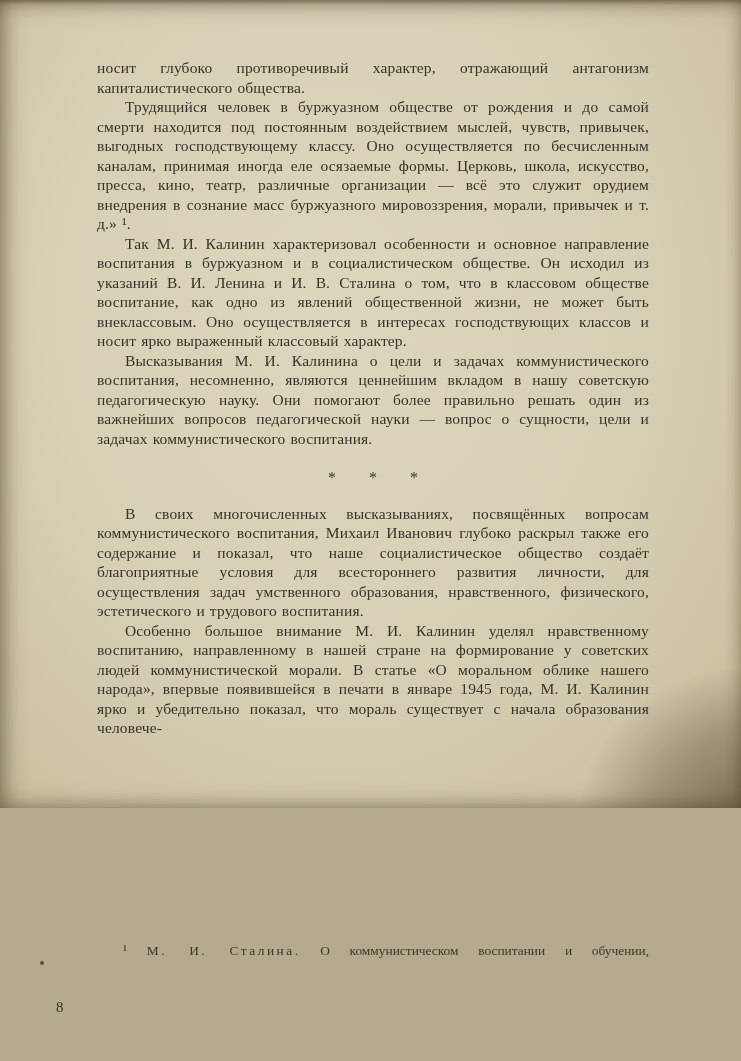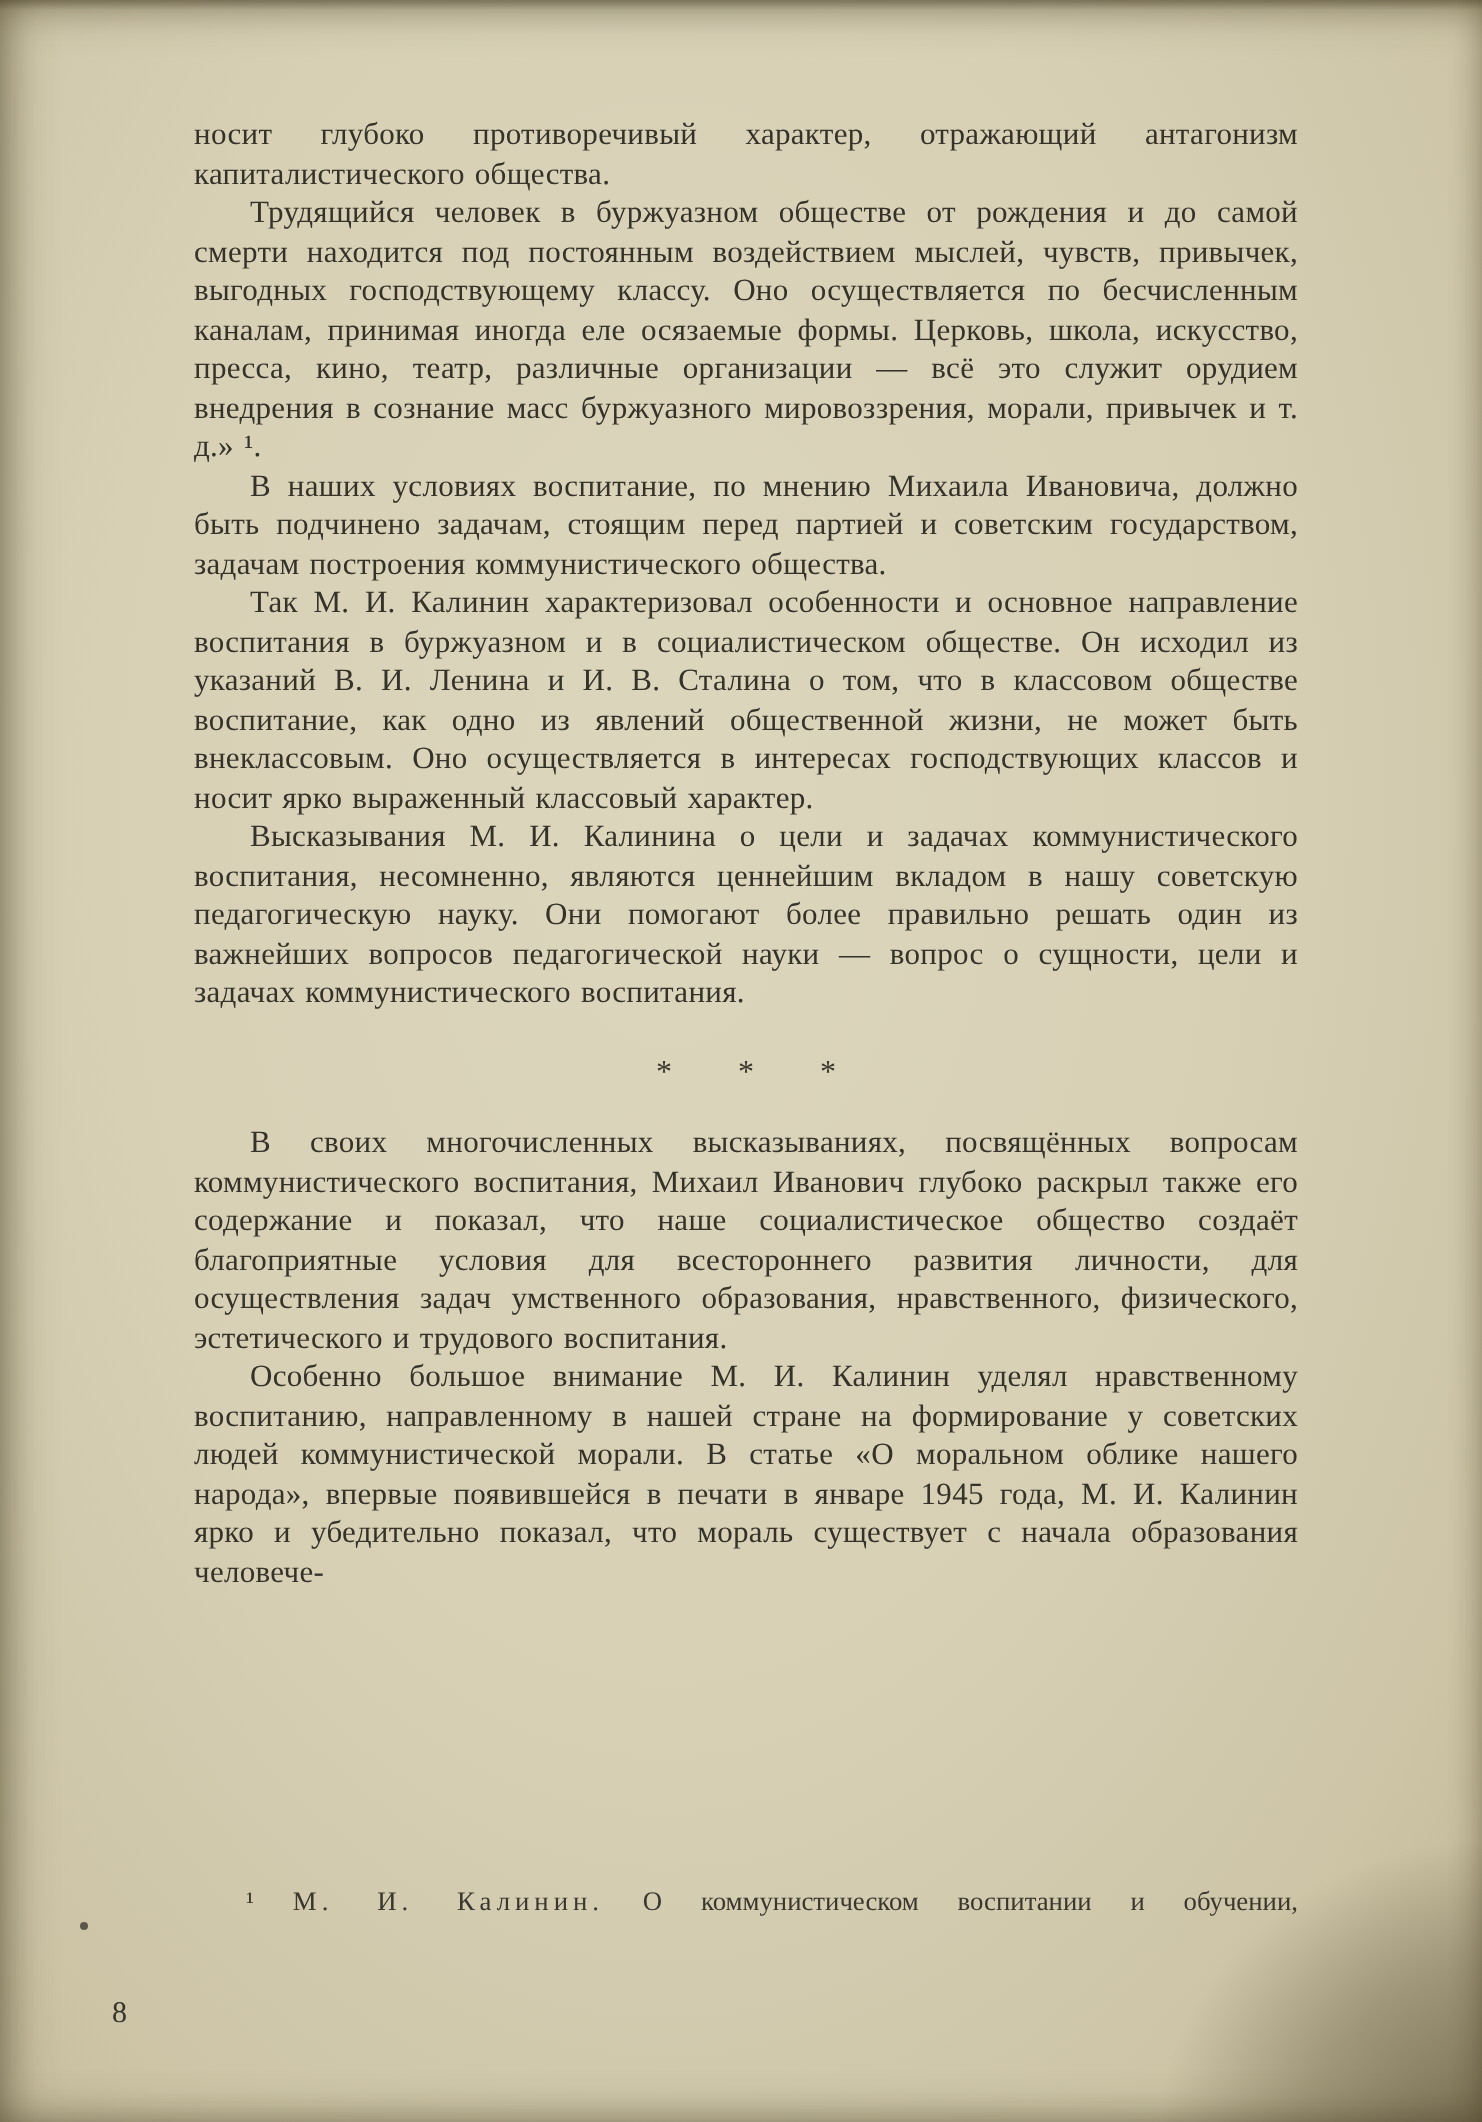--- a/index.html
+++ b/index.html
@@ -3,21 +3,21 @@
 <meta charset="utf-8">
 <style>
   html, body { margin: 0; padding: 0; }
   body {
     width: 741px; height: 1061px; overflow: hidden;
     background: #b4aa8e;
     font-family: "Liberation Serif", "DejaVu Serif", serif;
   }
   .page {
     position: relative;
-    width: 741px; height: 1061px;
+    width: 741px; height: 808px;
     background: radial-gradient(ellipse at 45% 38%,
       #dcd6bd 0%, #d7d0b5 50%, #cdc4a6 82%, #bfb594 100%);
     box-shadow:
       inset 0 12px 20px -8px rgba(72,62,36,.50),
       inset 16px 0 24px -12px rgba(72,62,36,.48),
       inset -10px 0 18px -12px rgba(72,62,36,.32),
       inset 0 -14px 22px -12px rgba(72,62,36,.42);
     color: #35322a;
   }
   .corner-shadow {
@@ -67,32 +67,31 @@
 </style>
 </head>
 <body>
 
 <div class="page">
   <div class="top-edge"></div>
 
   <div class="text-block">
     <p class="para no-indent">носит глубоко противоречивый характер, отражающий антагонизм капиталистического общества.</p>
     <p class="para">Трудящийся человек в буржуазном обществе от рождения и до самой смерти находится под постоянным воздействием мыслей, чувств, привычек, выгодных господствующему классу. Оно осуществляется по бесчисленным каналам, принимая иногда еле осязаемые формы. Церковь, школа, искусство, пресса, кино, театр, различные организации — всё это служит орудием внедрения в сознание масс буржуазного мировоззрения, морали, привычек и т. д.» ¹.</p>
-    <p class="para">В наших условиях воспитание, по мнению Михаила Ивановича, должно быть подчинено задачам, стоящим перед партией и советским государством, задачам построения коммунистического общества.</p>
     <p class="para">Так М. И. Калинин характеризовал особенности и основное направление воспитания в буржуазном и в социалистическом обществе. Он исходил из указаний В. И. Ленина и И. В. Сталина о том, что в классовом обществе воспитание, как одно из явлений общественной жизни, не может быть внеклассовым. Оно осуществляется в интересах господствующих классов и носит ярко выраженный классовый характер.</p>
     <p class="para">Высказывания М. И. Калинина о цели и задачах коммунистического воспитания, несомненно, являются ценнейшим вкладом в нашу советскую педагогическую науку. Они помогают более правильно решать один из важнейших вопросов педагогической науки — вопрос о сущности, цели и задачах коммунистического воспитания.</p>
 
     <div class="separator">* * *</div>
 
     <p class="para">В своих многочисленных высказываниях, посвящённых вопросам коммунистического воспитания, Михаил Иванович глубоко раскрыл также его содержание и показал, что наше социалистическое общество создаёт благоприятные условия для всестороннего развития личности, для осуществления задач умственного образования, нравственного, физического, эстетического и трудового воспитания.</p>
     <p class="para">Особенно большое внимание М. И. Калинин уделял нравственному воспитанию, направленному в нашей стране на формирование у советских людей коммунистической морали. В статье «О моральном облике нашего народа», впервые появившейся в печати в январе 1945 года, М. И. Калинин ярко и убедительно показал, что мораль существует с начала образования человече-</p>
   </div>
 
   <div class="footnote">
-    <p class="fn-line1"><span>¹</span> <span class="spaced">М. И. Калинин.</span> <span>О коммунистическом воспитании и обучении,</span></p>
+    <p class="fn-line1"><span>¹</span> <span class="spaced">М. И. Сталина.</span> <span>О коммунистическом воспитании и обучении,</span></p>
   </div>
 
   <div class="ink-speck"></div>
 
   <div class="page-number">8</div>
 
   <div class="corner-shadow"></div>
 </div>
 
 </body></html>

